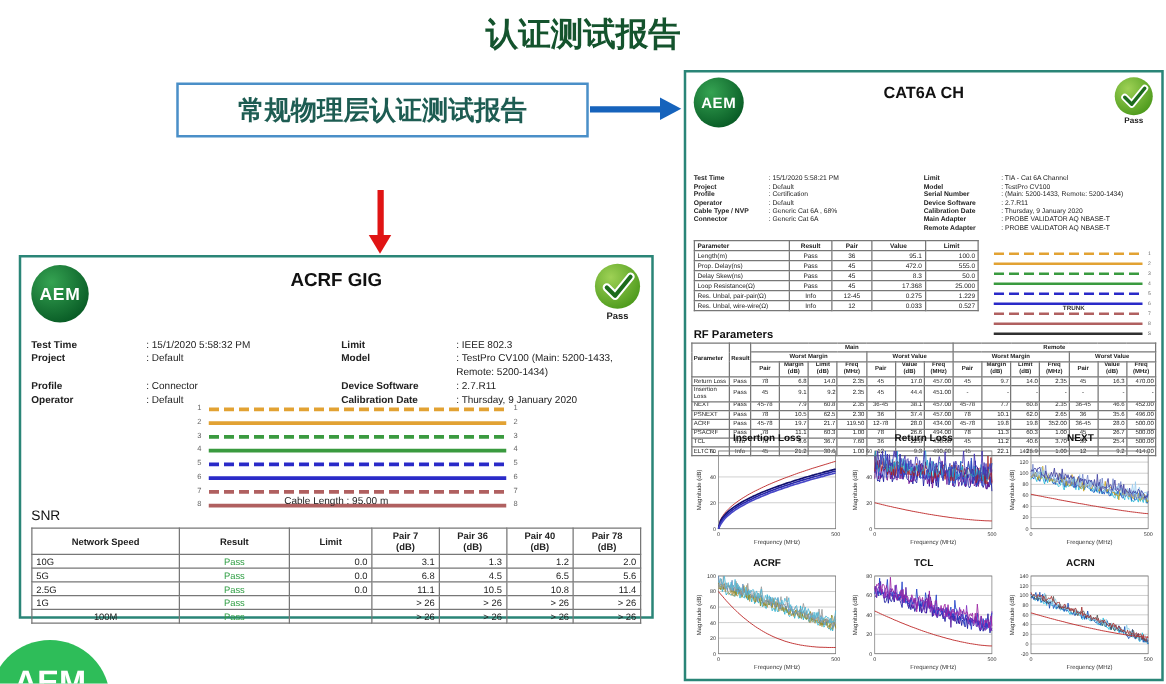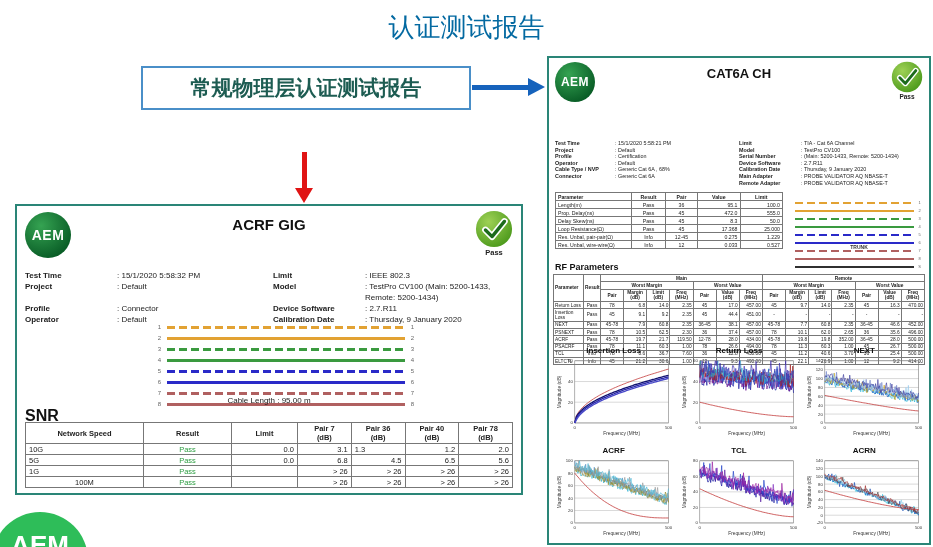--- a/index.html
+++ b/index.html
@@ -1,21 +1,21 @@
 <!DOCTYPE html>
 <html><head>
 <meta charset="utf-8">
 <style>
   html,body{margin:0;padding:0;background:#fff;}
   body{font-family:"Liberation Sans","DejaVu Sans",sans-serif;}
   #stage{position:relative;width:933px;height:547px;background:#fff;overflow:hidden;}
 
   
   .main-title{position:absolute;left:0;right:0;top:10px;text-align:center;
-    font-size:26px;font-weight:normal;color:#0369a1;}
+    font-size:26px;font-weight:bold;color:#14532d;}
   .callout{position:absolute;display:flex;align-items:center;justify-content:center;
     font-size:21px;font-weight:600;color:#1d5c52;background:#fff;}
   .callout.blue{left:141px;top:66px;width:326px;height:40px;border:2px solid #4a8fc8;}
   .callout.red{left:155px;top:110px;width:298px;height:38px;border:2px solid #e02020;}
   .arrow-h{position:absolute;left:472px;top:85px;width:56px;height:5px;background:#1663bc;}
   .arrow-h::after{content:"";position:absolute;right:-17px;top:-7px;border-left:17px solid #1663bc;
     border-top:9px solid transparent;border-bottom:9px solid transparent;}
   .arrow-v{position:absolute;left:302px;top:152px;width:5px;height:36px;background:#e01414;}
   .arrow-v::after{content:"";position:absolute;left:-7px;bottom:-15px;border-top:15px solid #e01414;
     border-left:9px solid transparent;border-right:9px solid transparent;}
@@ -45,21 +45,21 @@
 
   .wiremap{position:absolute;}
   .wrow{display:flex;align-items:center;}
   .wnum{color:#666;text-align:center;}
   .wline{flex:1;}
   #lr-wiremap{left:138px;top:118px;width:262px;}
   #lr-wiremap .wrow{margin-bottom:5px;}
   #lr-wiremap .wline{height:3px;margin:0 3px;}
   #lr-wiremap .wnum{width:9px;font-size:6px;}
   .cable-len{position:absolute;left:0;right:0;top:190px;text-align:center;font-size:8px;color:#222;}
-  .snr-h{position:absolute;left:8px;top:201px;font-size:16px;font-weight:bold;color:#111;}
+  .snr-h{position:absolute;left:8px;top:201px;font-size:11px;font-weight:normal;color:#111;}
 
   table{border-collapse:collapse;table-layout:fixed;}
   th,td{border:1px solid #777;overflow:hidden;white-space:nowrap;}
   th{white-space:pre-line;font-weight:bold;background:#fff;}
   #snr-table{position:absolute;left:8px;top:216px;width:488px;font-size:7.5px;}
   #snr-table th{padding:1px 2px;text-align:center;}
   #snr-table td{padding:0.5px 3px;}
   #snr-table td.pass{color:#2e9e43;}
   #snr-table col:nth-child(1){width:118px;} #snr-table col:nth-child(2){width:88px;}
   #snr-table col:nth-child(3){width:66px;}
@@ -239,32 +239,41 @@
           <th>Pair 78
 (dB)</th>
         </tr>
       </thead>
       <tbody>
           <tr>
             <td style="text-align: left;">10G</td>
             <td class="pass" style="text-align: center;">Pass</td>
             <td style="text-align: right;">0.0</td>
             <td style="text-align: right;">3.1</td>
-            <td style="">1.3</td>
+            <td style="text-align: right;">1.3</td>
             <td style="text-align: right;">1.2</td>
             <td style="text-align: right;">2.0</td>
           </tr>
           <tr>
             <td style="text-align: left;">5G</td>
             <td class="pass" style="text-align: center;">Pass</td>
             <td style="text-align: right;">0.0</td>
             <td style="text-align: right;">6.8</td>
             <td style="text-align: right;">4.5</td>
             <td style="text-align: right;">6.5</td>
             <td style="text-align: right;">5.6</td>
+          </tr>
+          <tr>
+            <td style="text-align: left;">2.5G</td>
+            <td class="pass" style="text-align: center;">Pass</td>
+            <td style="text-align: right;">0.0</td>
+            <td style="text-align: right;">11.1</td>
+            <td style="text-align: right;">10.5</td>
+            <td style="text-align: right;">10.8</td>
+            <td style="text-align: right;">11.4</td>
           </tr>
           <tr>
             <td style="text-align: left;">1G</td>
             <td class="pass" style="text-align: center;">Pass</td>
             <td style="text-align: right;"></td>
             <td style="text-align: right;">&gt; 26</td>
             <td style="text-align: right;">&gt; 26</td>
             <td style="text-align: right;">&gt; 26</td>
             <td style="text-align: right;">&gt; 26</td>
           </tr>

